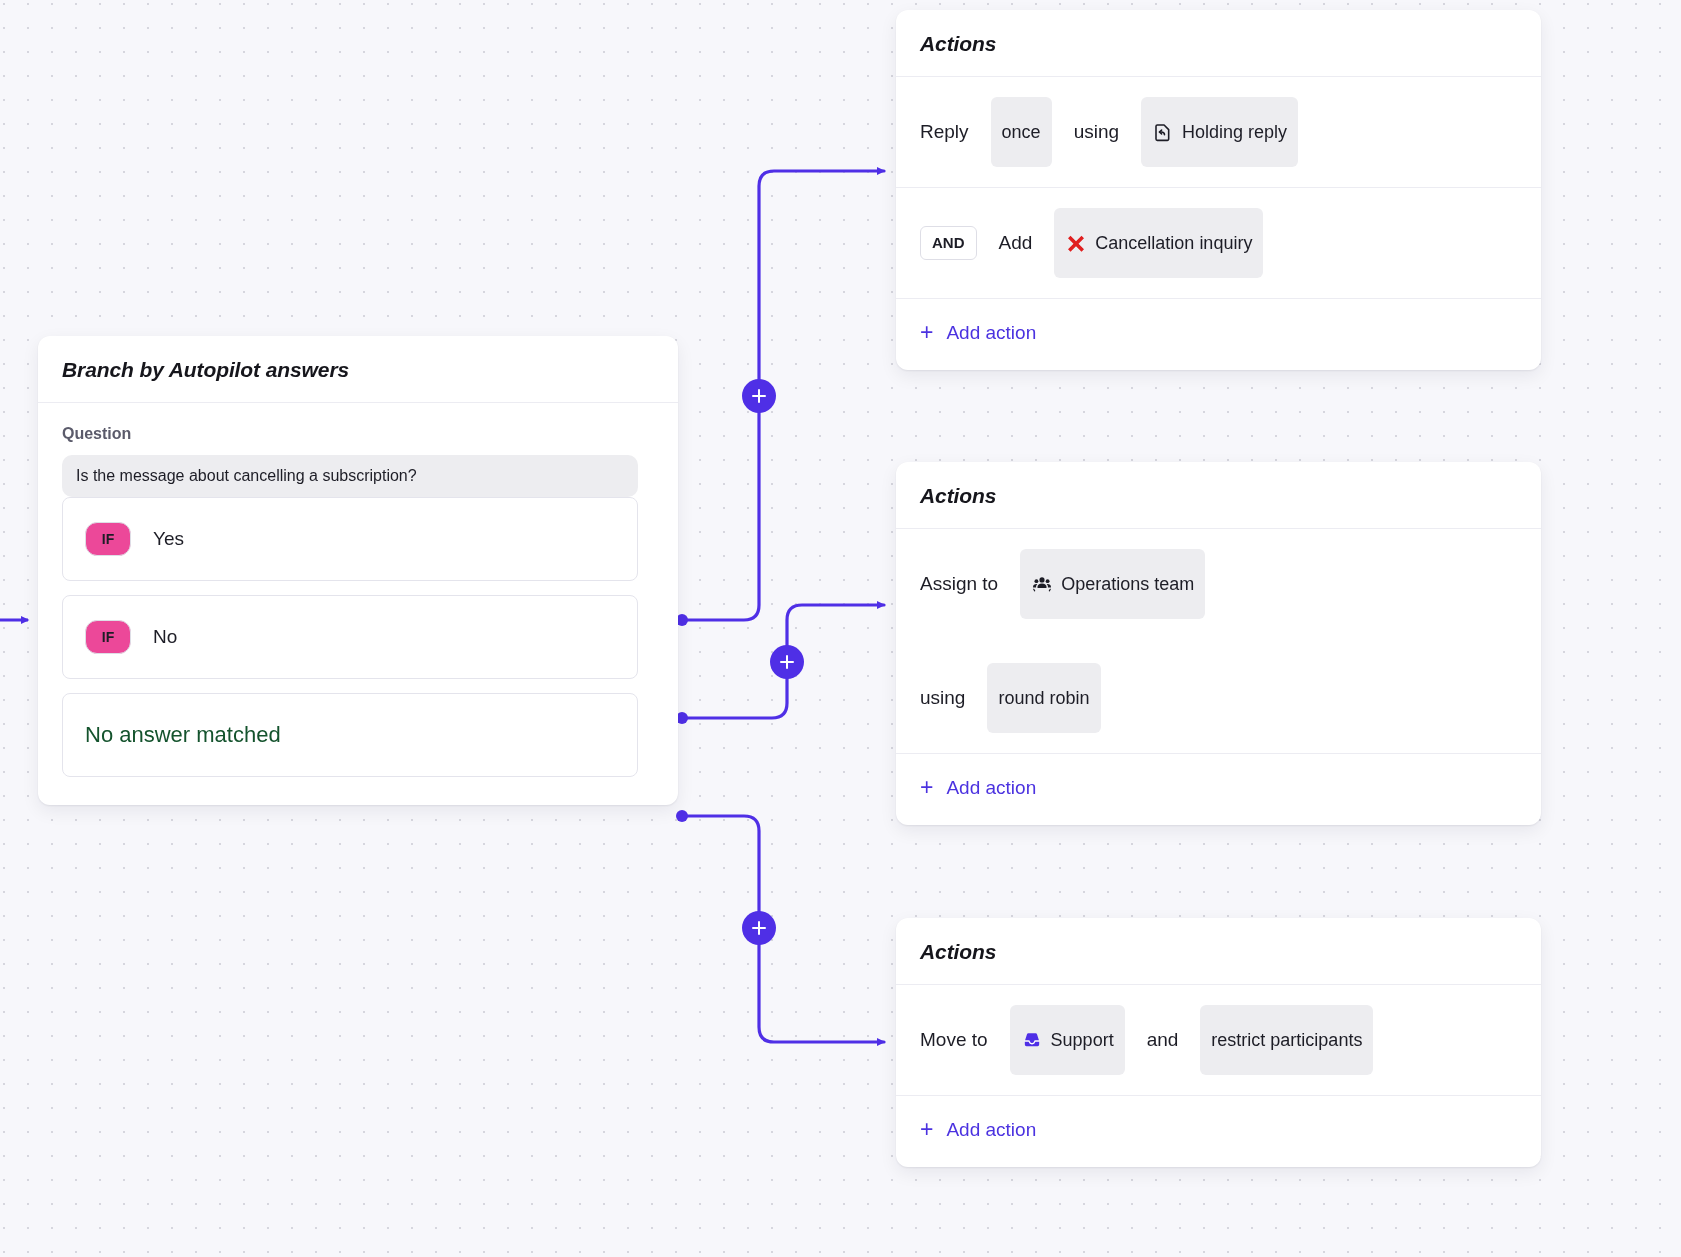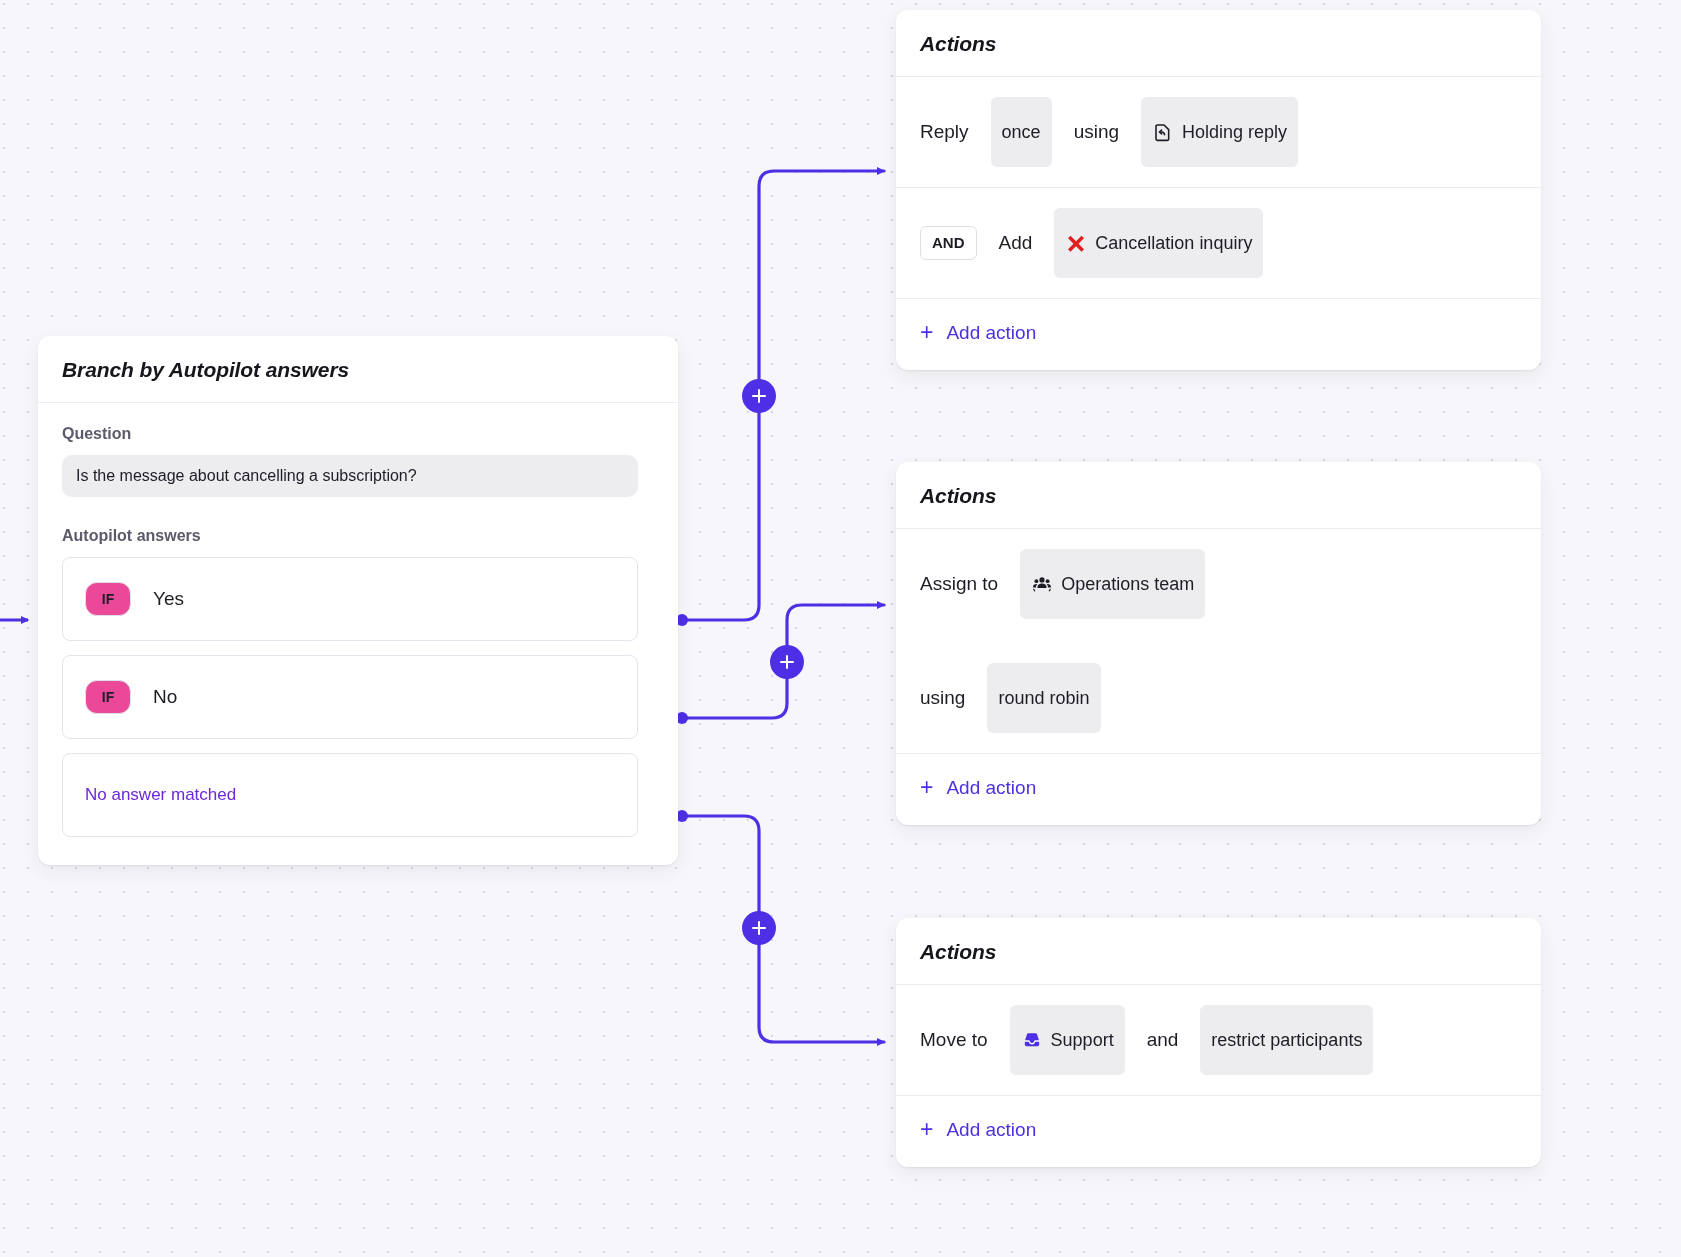--- a/index.html
+++ b/index.html
@@ -106,21 +106,21 @@
     align-items: center;
     justify-content: center;
     font-size: 14px;
     font-weight: 700;
     color: #1d1d26;
     margin-right: 22px;
     background: #ec4899;
   }
 
   .answer-text { font-size: 19px; color: #1d1d26; }
-  .answer-text.plain { font-size: 17px; color: #6d28d9; text-align: right; }
+  .answer-text.plain { font-size: 22px; color: #14532d; text-align: right; }
 
   
   .action-card { left: 896px; width: 645px; }
   #actions-card-1 { top: 10px;  }
   #actions-card-2 { top: 462px; }
   #actions-card-3 { top: 918px; }
 
   .action-row {
     display: flex;
     flex-wrap: wrap;
@@ -237,21 +237,20 @@
   <div class="plus-node" id="plus-node-2"></div>
   <div class="plus-node" id="plus-node-3"></div>
 
   <div class="card" id="branch-card">
     <div class="card-header">
       <div class="card-title">Branch by Autopilot answers</div>
     </div>
     <div class="branch-body">
       <div class="field-label">Question</div>
       <div class="question-box">Is the message about cancelling a subscription?</div>
-      <div class="section-label">Autopilot answers</div>
       <div id="answers-list">
           <div class="answer-row">
             <span class="if-badge">IF</span>
             <span class="answer-text">Yes</span>
           </div>
           <div class="answer-row">
             <span class="if-badge">IF</span>
             <span class="answer-text">No</span>
           </div>
           <div class="answer-row">

